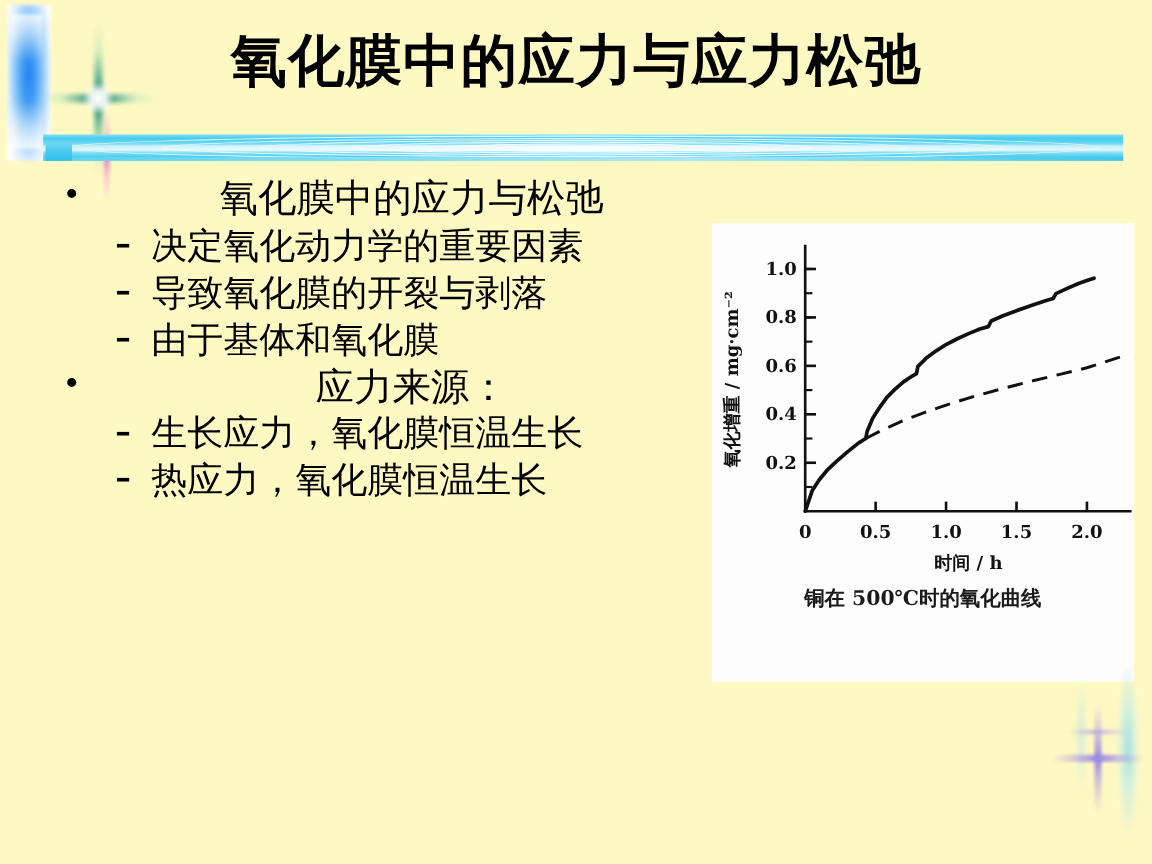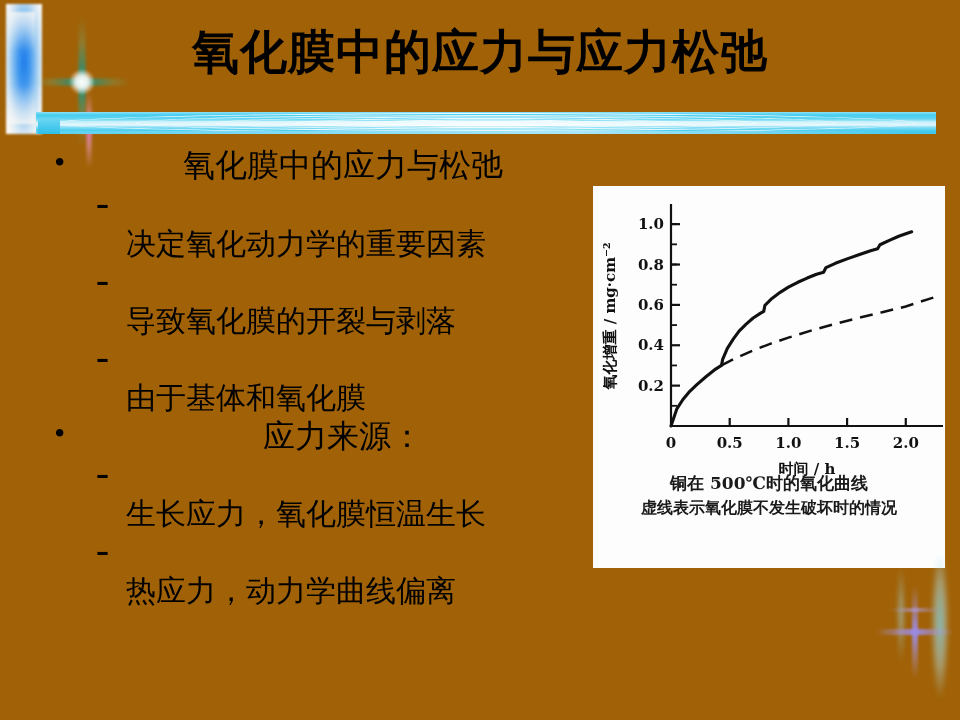--- a/index.html
+++ b/index.html
@@ -9,21 +9,21 @@
     height: 720px;
     overflow: hidden;
     background: #ffffff;
     font-family: "Liberation Serif", serif;
   }
 
   #slide {
     position: relative;
     width: 960px;
     height: 720px;
-    background: #a16207;
+    background: #fef9c3;
   }
 
   
   .deco-blue-bar {
     position: absolute;
     left: 6px; top: 4px;
     width: 36px; height: 130px;
     background: radial-gradient(ellipse 60% 70% at 50% 45%,
                  #1b7ef5 0%, #3f9cf8 28%, #8ec8fb 55%, #d6ecfe 78%, #ffffff 100%);
     filter: blur(1.2px);
@@ -159,34 +159,34 @@
     color: #000000;
     font-family: "DejaVu Serif", "Liberation Serif", serif;
   }
   .l2-item .dash {
     flex: 0 0 auto;
     width: 30px;
     font-weight: bold;
     font-size: 26px;
     line-height: 1.44;
   }
-  .l2-item .txt { flex: 1 1 auto; margin-top: 38px; }
+  .l2-item .txt { flex: 1 1 auto; }
   .l2-item .txt .wrap2 { display: block; padding-left: 14px; }
 
   
   #chart-panel {
     position: absolute;
     left: 593px; top: 186px;
     width: 352px; height: 382px;
     background: #fdfdfd;
   }
   #chart-figure { position: absolute; left: 0; top: 0; width: 352px; height: 300px; }
   #chart-caption {
     position: absolute;
-    left: 0; top: 284px; width: 352px;
+    left: 0; top: 300px; width: 352px;
     text-align: center;
     font-family: "DejaVu Serif", "Liberation Serif", serif;
     font-weight: bold;
     color: #1a1a1a;
   }
   #chart-caption .cap-line { font-size: 17px; line-height: 1.55; white-space: nowrap; }
   #chart-caption .cap-line.small { font-size: 16px; }
 
   .tick-lbl {
     font-family: "DejaVu Serif", "Liberation Serif", serif;
@@ -299,21 +299,21 @@
     <div class="l2-item">
       <span class="dash">–</span>
       <span class="txt">
         <span>生长应力，氧化膜恒温生长</span>
       </span>
     </div>
 
     <div class="l2-item">
       <span class="dash">–</span>
       <span class="txt">
-        <span>热应力，动力学曲线偏离</span>
+        <span>热应力，氧化膜恒温生长</span>
       </span>
     </div>
 
   </div>
 
   <div id="chart-panel">
 
     <svg id="chart-figure" viewBox="0 0 352 300">
 
       <line id="y-axis" x1="78" y1="18" x2="78" y2="240" stroke="#111" stroke-width="2.2"></line>
@@ -358,21 +358,20 @@
 
       <path id="series-dashed" fill="none" stroke="#111111" stroke-width="2.5" stroke-dasharray="13 8" stroke-linecap="butt" d="M128.48 179.44 L142.57 172.18 L160.17 164.31 L177.78 157.64 L195.39 151.59 L218.87 144.32 L242.35 137.86 L265.83 131.81 L289.30 126.16 L312.78 120.50 L336.26 112.83 L348.00 109.20"></path>
 
       <text id="y-axis-title" class="axis-title" x="22" y="130" transform="rotate(-90 22 130)" text-anchor="middle">氧化增重 / mg·cm⁻²</text>
 
       <text id="x-axis-title" class="axis-title" x="214" y="288" text-anchor="middle">时间 / h</text>
     </svg>
 
     <div id="chart-caption">
       <div class="cap-line">铜在 500℃时的氧化曲线</div>
-      <div class="cap-line small">虚线表示氧化膜不发生破坏时的情况</div>
     </div>
   </div>
 
   <div id="deco-cyan-streak"></div>
   <div id="deco-cyan-streak2"></div>
   <div class="sparkle" id="sparkle-purple">
     <span class="v"></span>
       <span class="h"></span>
       <span class="h2"></span>
   </div>

